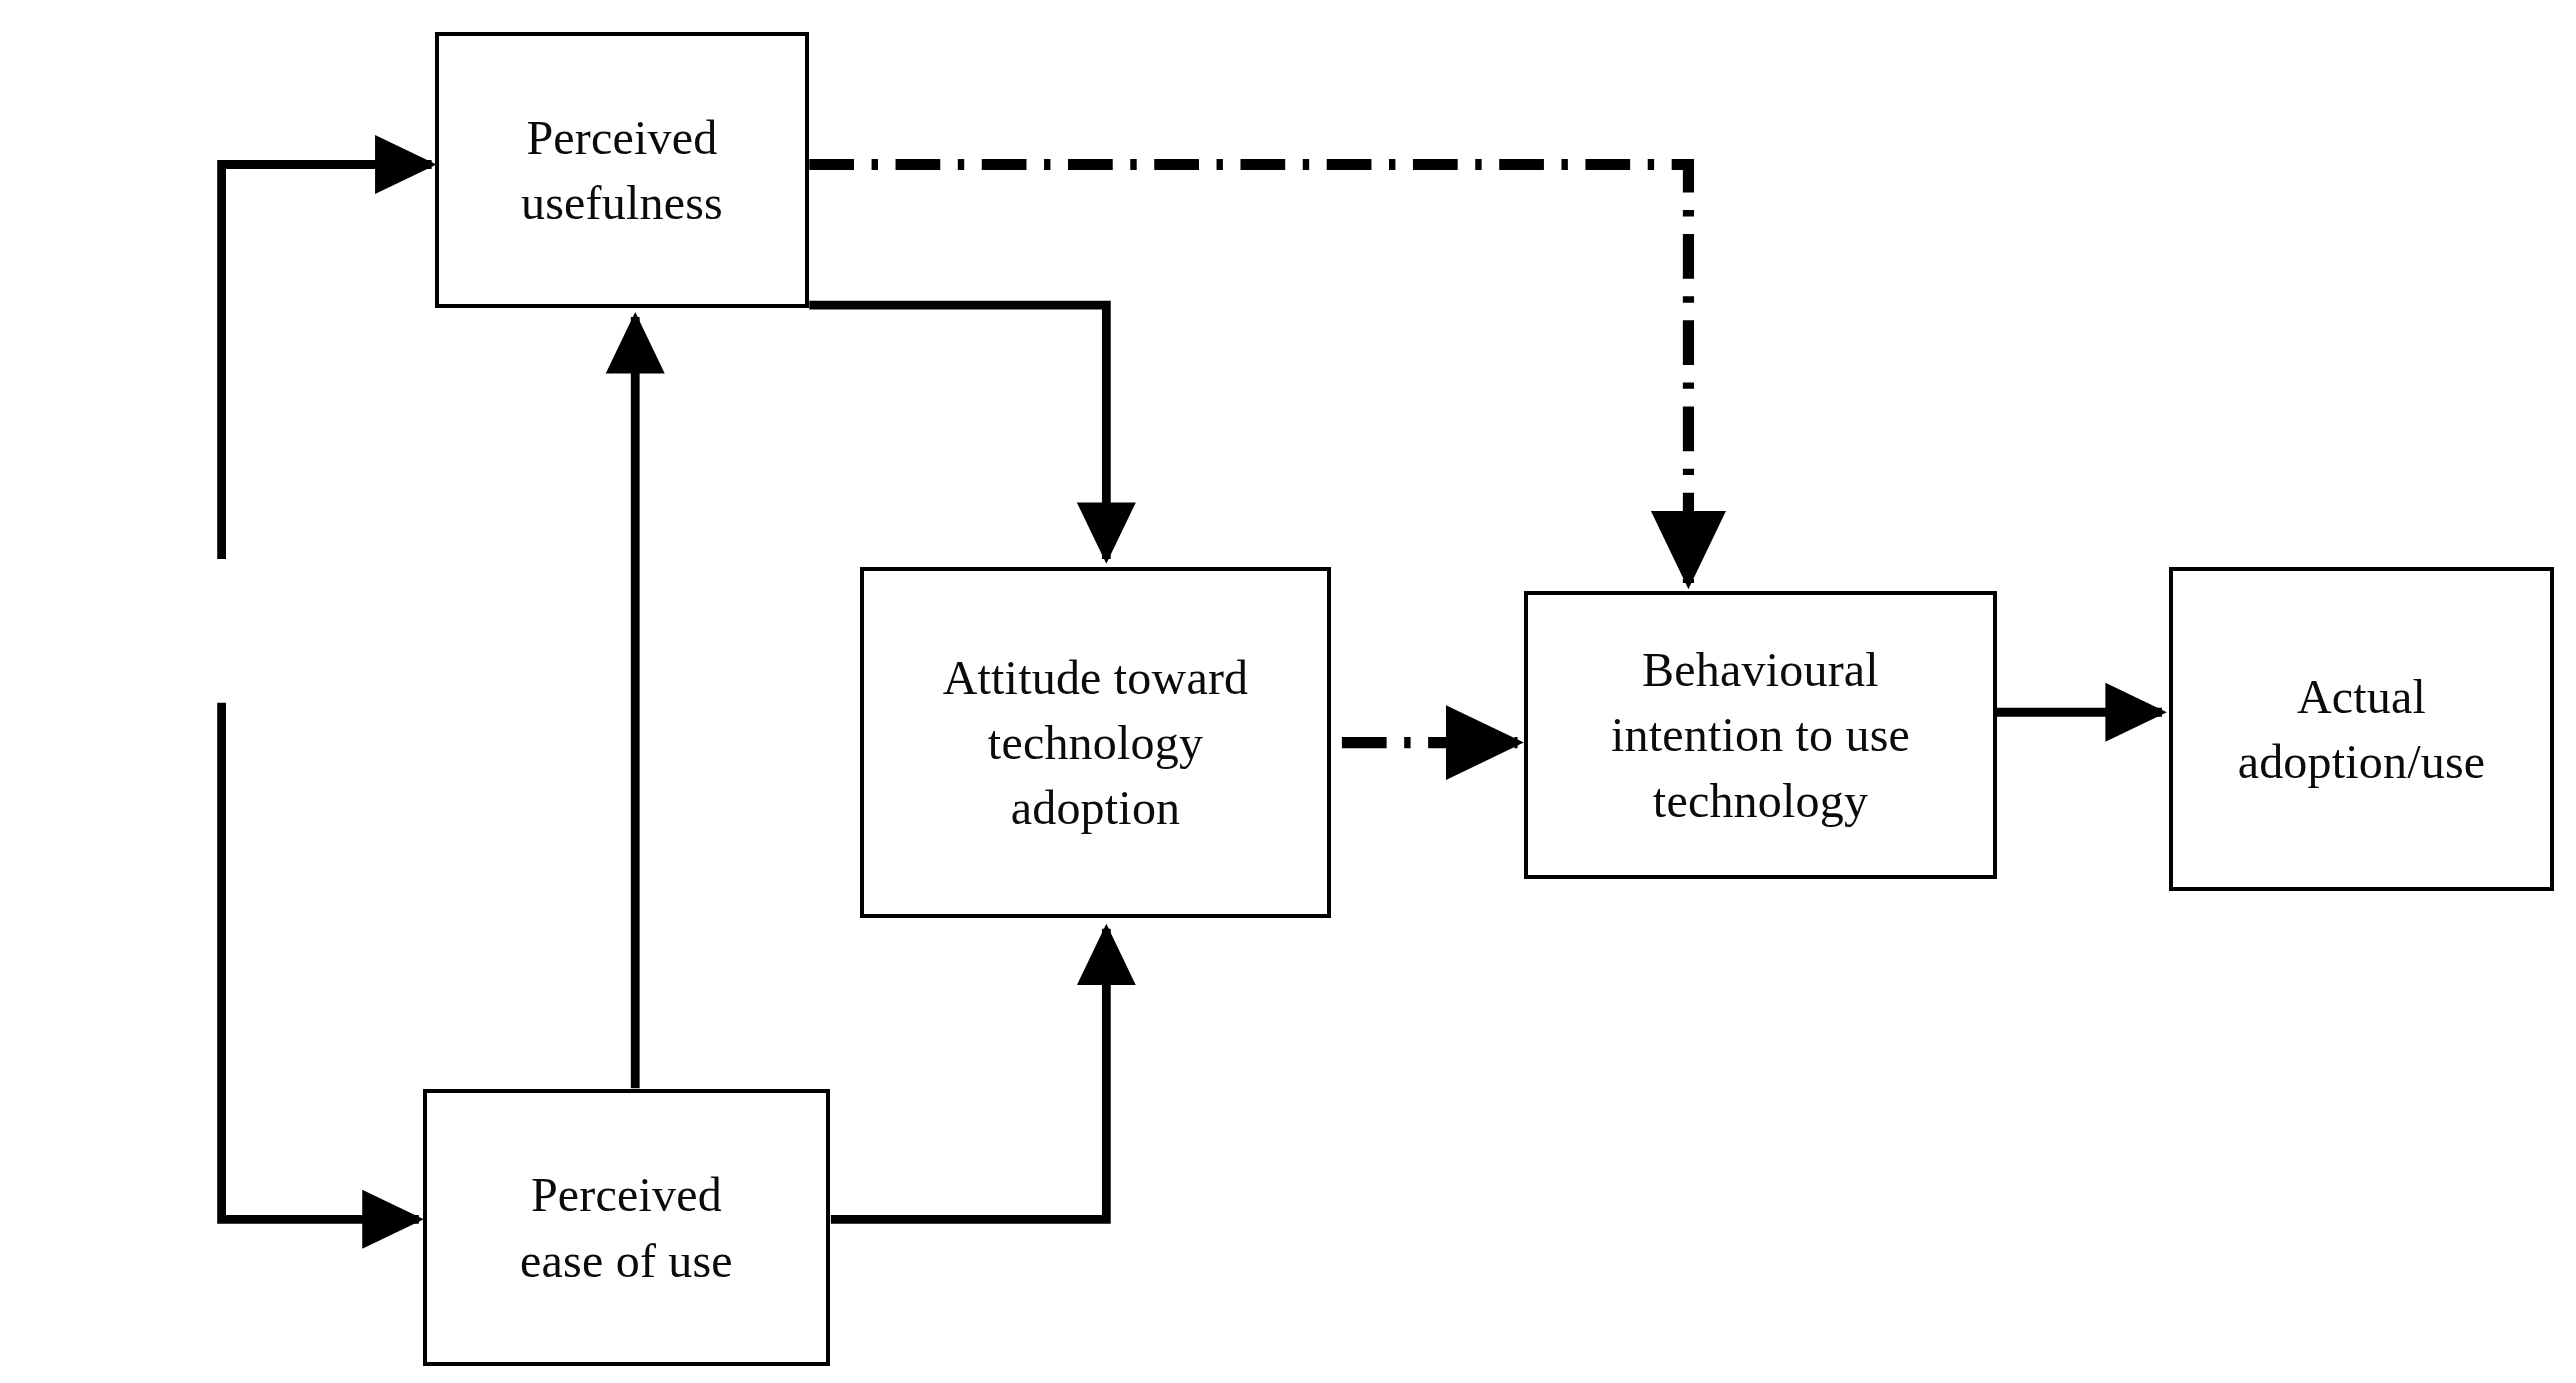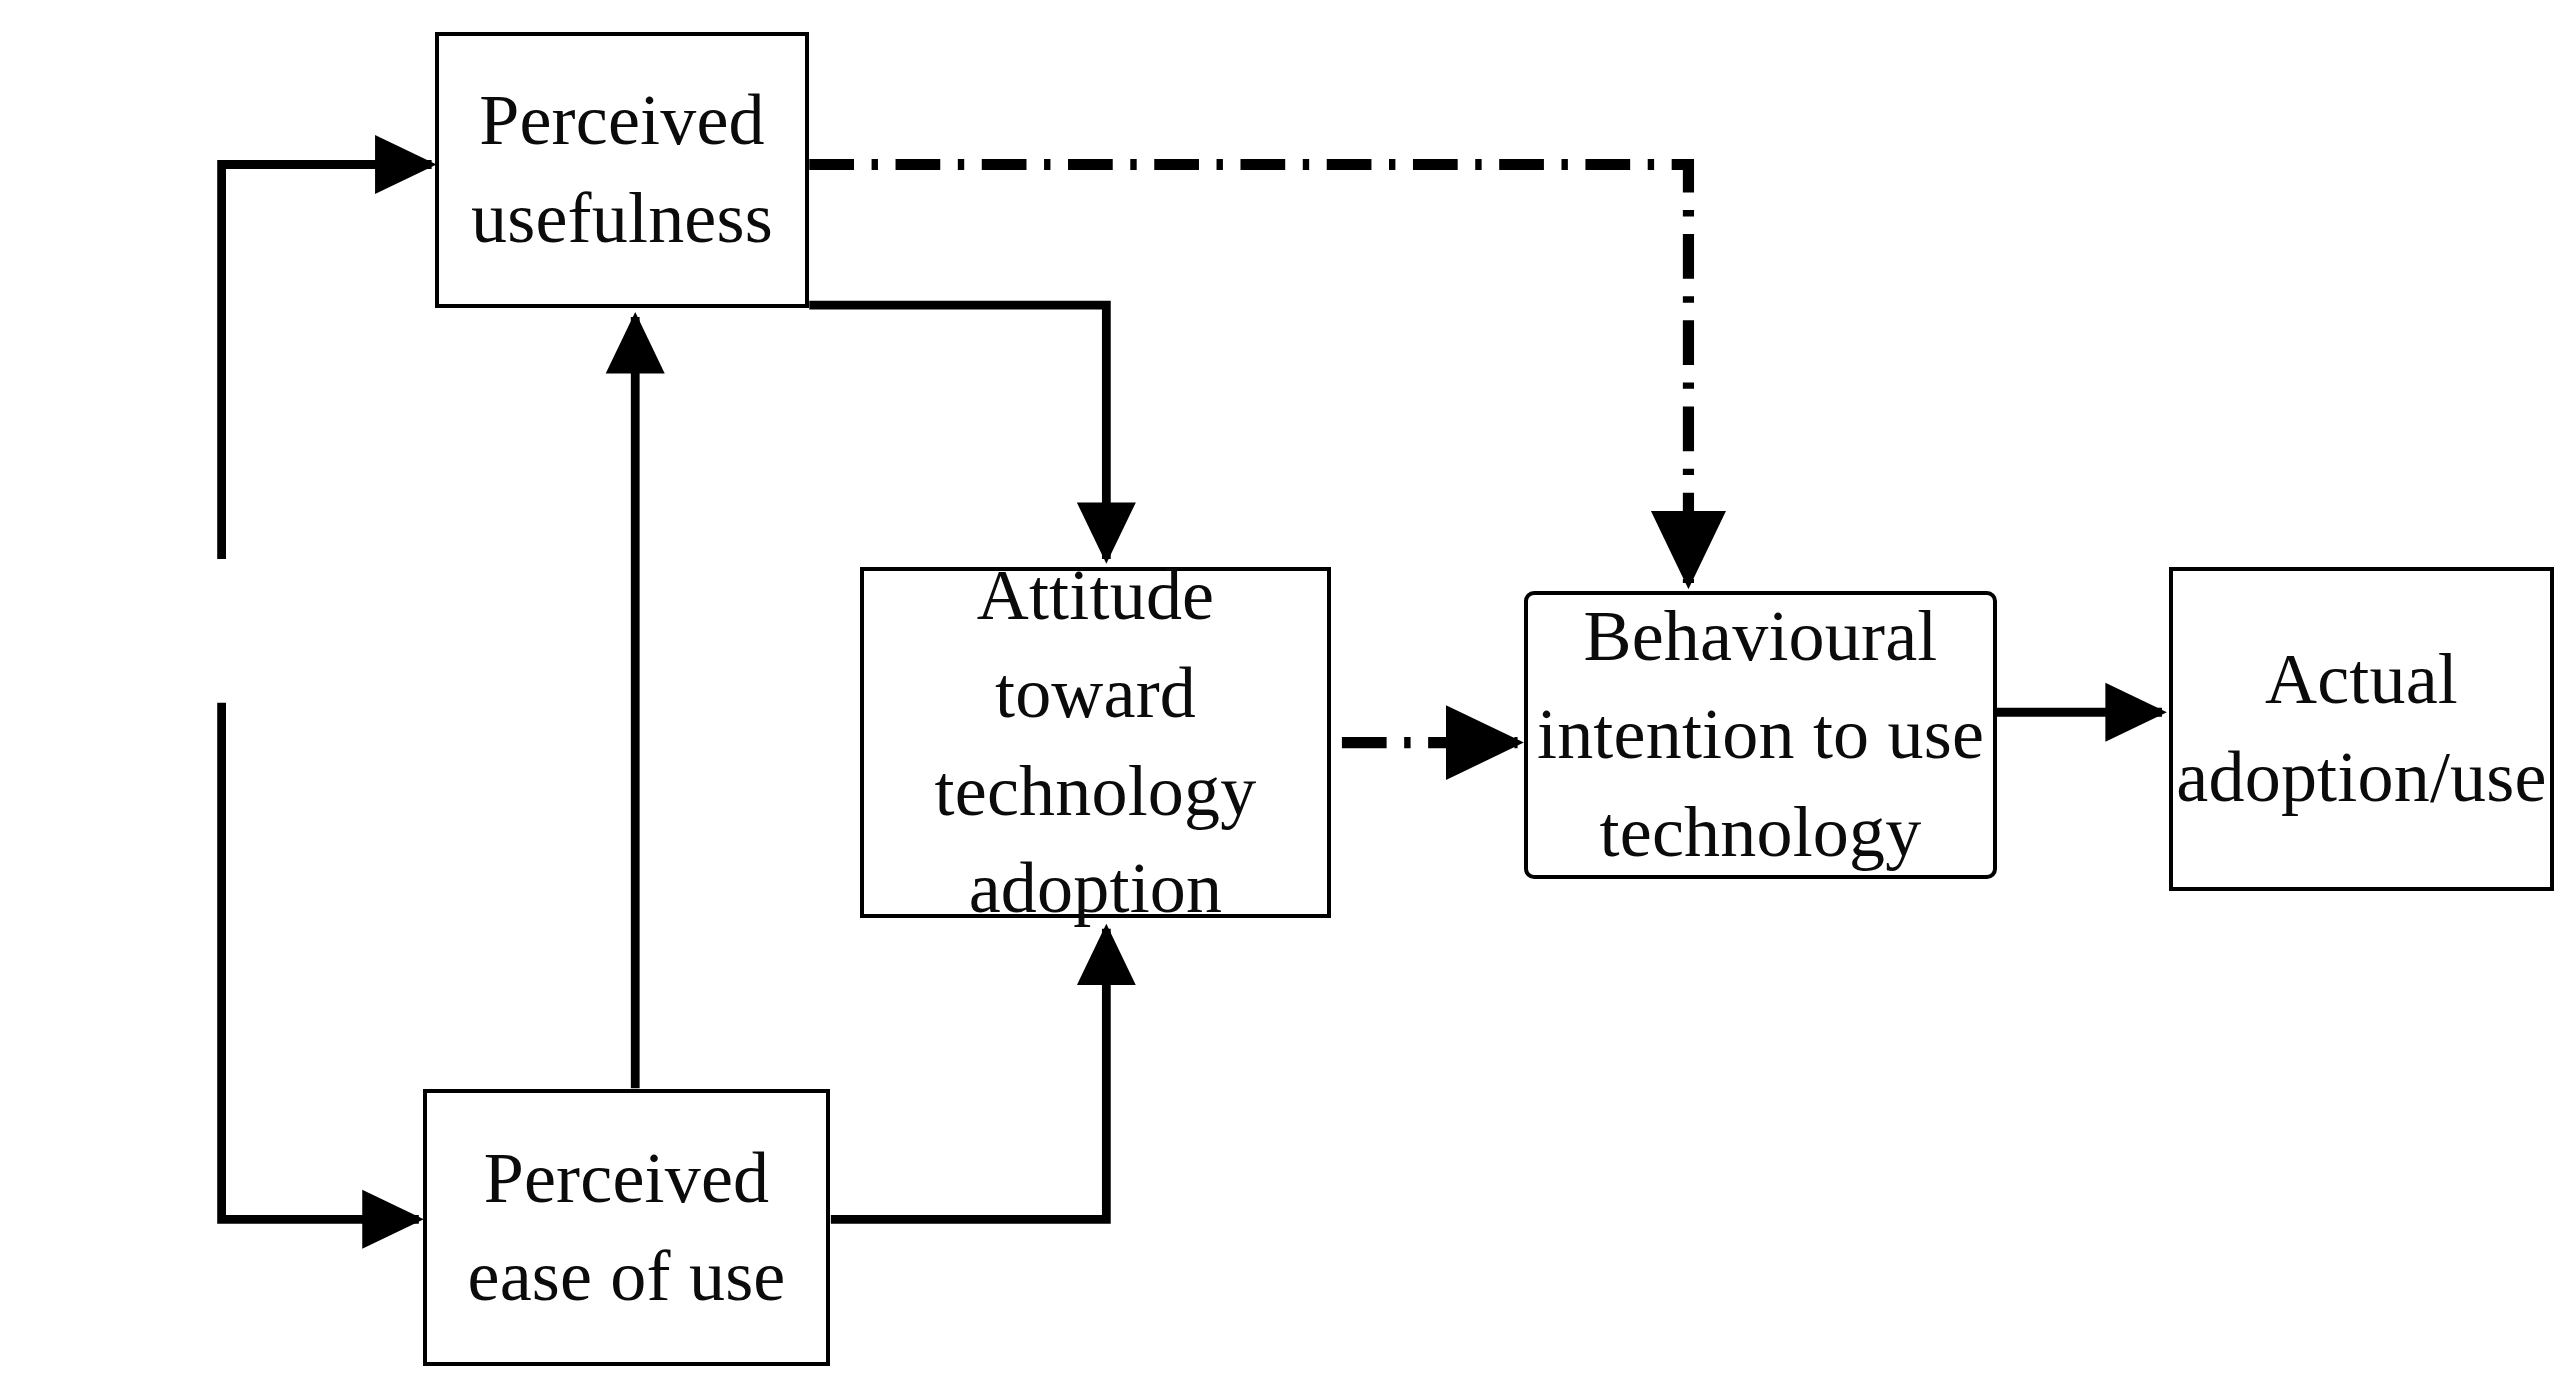--- a/index.html
+++ b/index.html
@@ -28,21 +28,21 @@
     border: 4.8px solid #000000;
     background: #ffffff;
     display: flex;
     align-items: center;
     justify-content: center;
     text-align: center;
     z-index: 5;
   }
   .node .label {
     font-family: "Liberation Serif", "DejaVu Serif", serif;
-    font-size: 72px;
+    font-size: 48px;
     line-height: 1.36;
     color: #0b0b0b;
     letter-spacing: 0.2px;
     padding: 0 8px;
     white-space: pre-line;
   }
 </style>
 </head>
 <body>
 
@@ -98,21 +98,21 @@
     <span class="label">Perceived
 ease of use</span>
   </div>
 
   <div class="node" style="left:860px; top:567px; width:471px; height:351px;">
     <span class="label">Attitude toward
 technology
 adoption</span>
   </div>
 
-  <div class="node" style="left:1524px; top:591px; width:473px; height:288px;border-radius:10px;">
+  <div class="node" style="left:1524px; top:591px; width:473px; height:288px;">
     <span class="label">Behavioural
 intention to use
 technology</span>
   </div>
 
   <div class="node" style="left:2169px; top:567px; width:385px; height:324px;">
     <span class="label">Actual
 adoption/use</span>
   </div>
 

